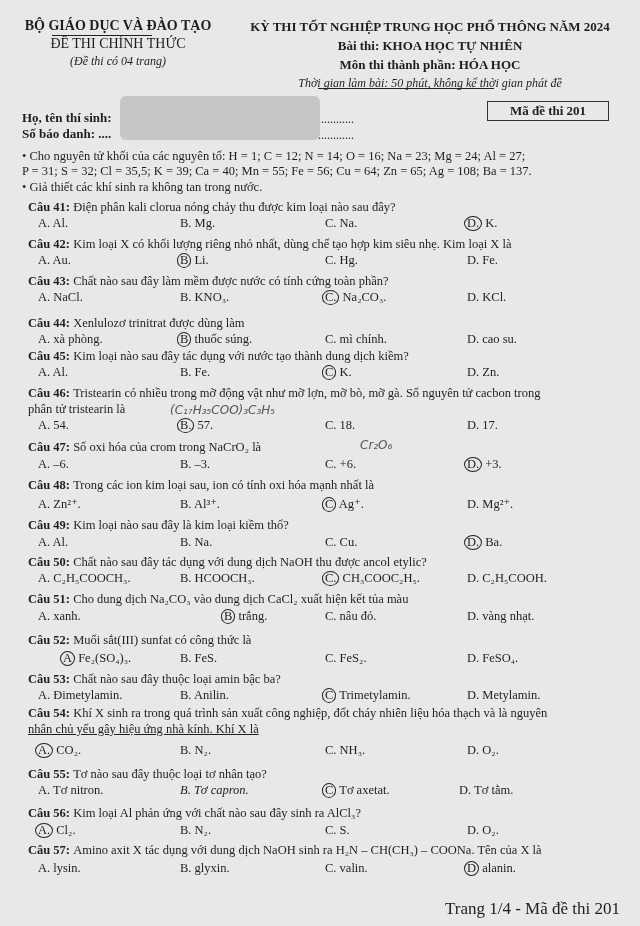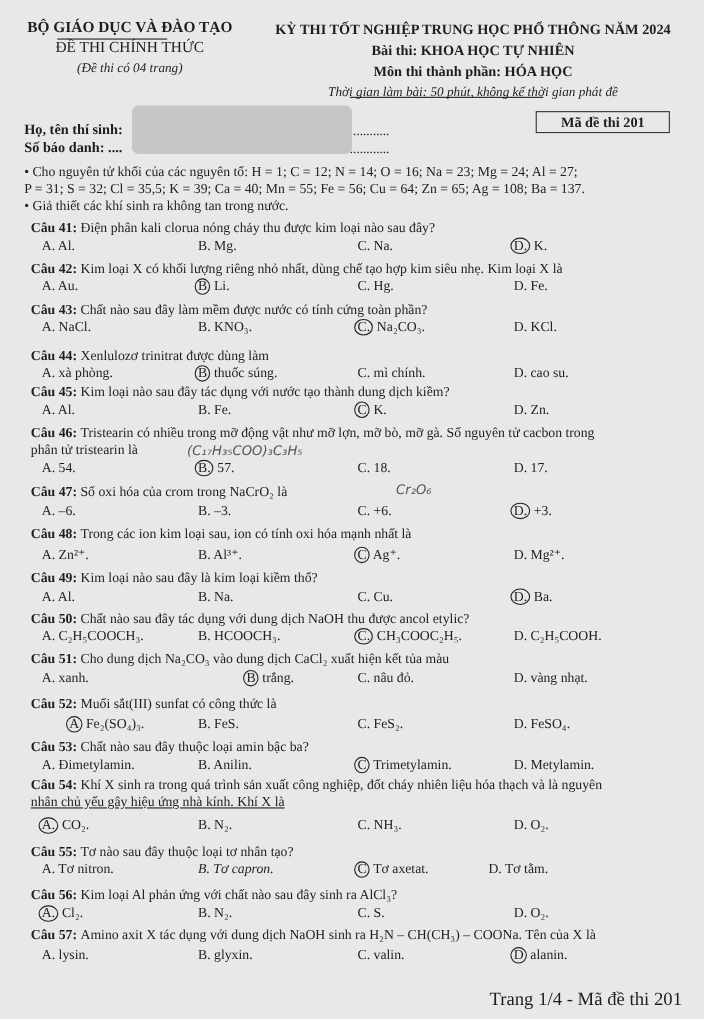--- a/index.html
+++ b/index.html
@@ -134,21 +134,21 @@
     <div class="abs q" style="left: 28px; top: 706px;"><span class="qn">Câu 54: </span><span>Khí X sinh ra trong quá trình sản xuất công nghiệp, đốt cháy nhiên liệu hóa thạch và là nguyên</span></div>
     <div class="abs q" style="left: 28px; top: 722px; text-decoration: underline;">nhân chủ yếu gây hiệu ứng nhà kính. Khí X là</div>
     <div class="abs opt" style="left: 38px; top: 743px;"><span class="circ">A.</span><span> CO₂.</span></div>
     <div class="abs opt" style="left: 180px; top: 743px;">B. N₂.</div>
     <div class="abs opt" style="left: 325px; top: 743px;">C. NH₃.</div>
     <div class="abs opt" style="left: 467px; top: 743px;">D. O₂.</div>
     <div class="abs q" style="left: 28px; top: 767px;"><span class="qn">Câu 55: </span><span>Tơ nào sau đây thuộc loại tơ nhân tạo?</span></div>
     <div class="abs opt" style="left: 38px; top: 783px;">A. Tơ nitron.</div>
     <div class="abs opt" style="left: 180px; top: 783px; font-style: italic;">B. Tơ capron.</div>
     <div class="abs opt" style="left: 325px; top: 783px;"><span class="circ">C</span><span> Tơ axetat.</span></div>
-    <div class="abs opt" style="left: 444px; top: 783px;">D. Tơ tằm.</div>
+    <div class="abs opt" style="left: 459px; top: 783px;">D. Tơ tằm.</div>
     <div class="abs q" style="left: 28px; top: 806px;"><span class="qn">Câu 56: </span><span>Kim loại Al phản ứng với chất nào sau đây sinh ra AlCl₃?</span></div>
     <div class="abs opt" style="left: 38px; top: 823px;"><span class="circ">A.</span><span> Cl₂.</span></div>
     <div class="abs opt" style="left: 180px; top: 823px;">B. N₂.</div>
     <div class="abs opt" style="left: 325px; top: 823px;">C. S.</div>
     <div class="abs opt" style="left: 467px; top: 823px;">D. O₂.</div>
     <div class="abs q" style="left: 28px; top: 843px;"><span class="qn">Câu 57: </span><span>Amino axit X tác dụng với dung dịch NaOH sinh ra H₂N – CH(CH₃) – COONa. Tên của X là</span></div>
     <div class="abs opt" style="left: 38px; top: 861px;">A. lysin.</div>
     <div class="abs opt" style="left: 180px; top: 861px;">B. glyxin.</div>
     <div class="abs opt" style="left: 325px; top: 861px;">C. valin.</div>
     <div class="abs opt" style="left: 467px; top: 861px;"><span class="circ">D</span><span> alanin.</span></div>

